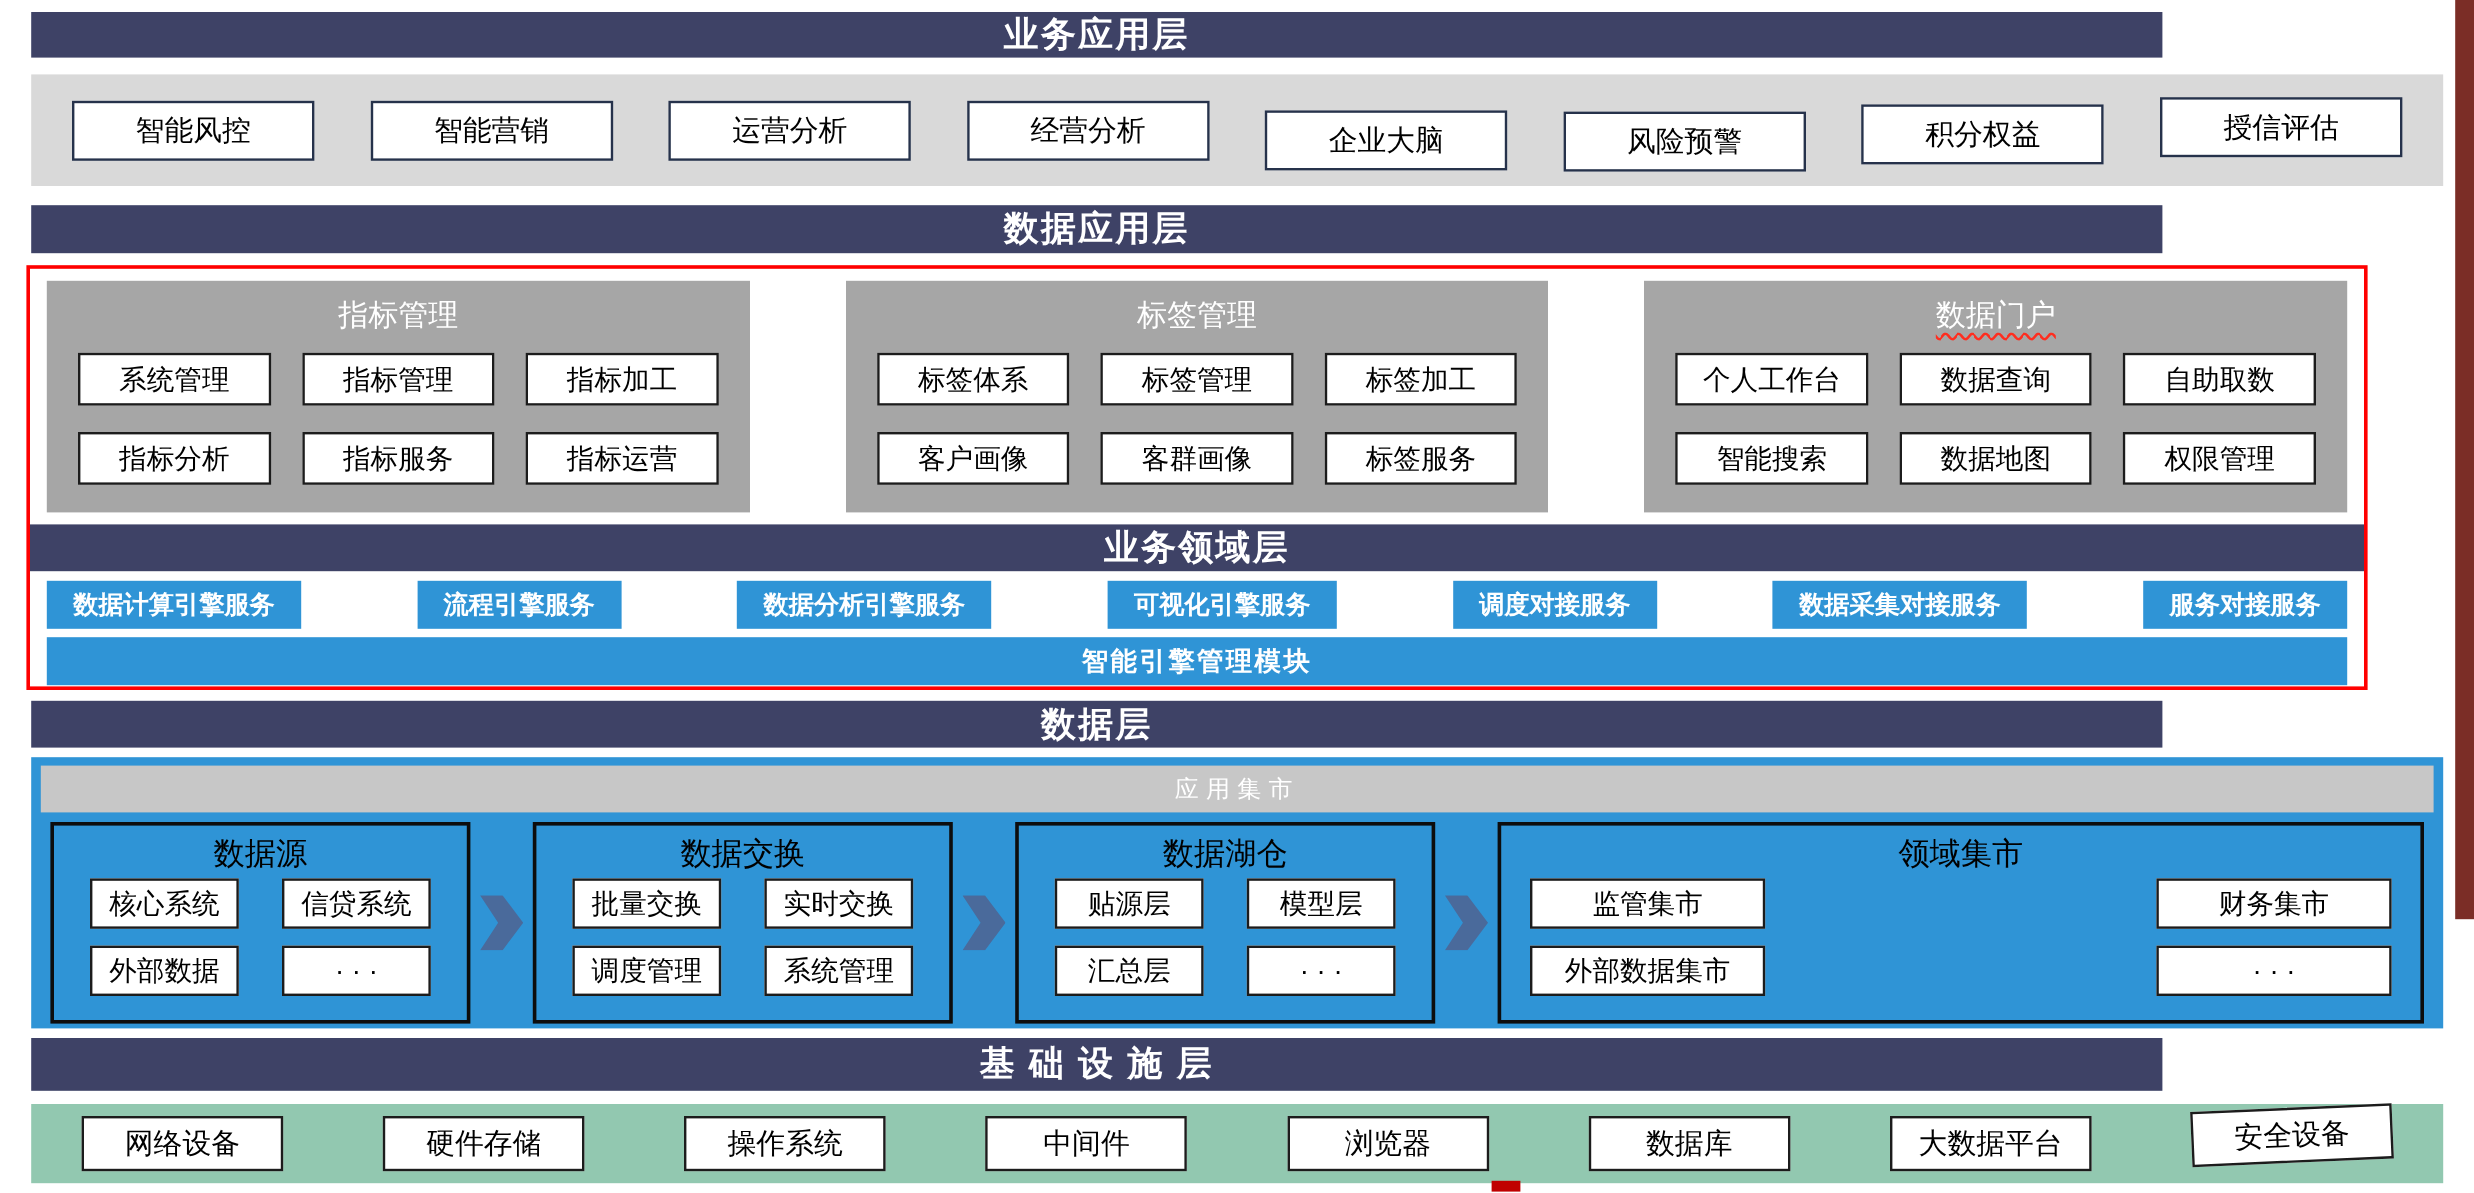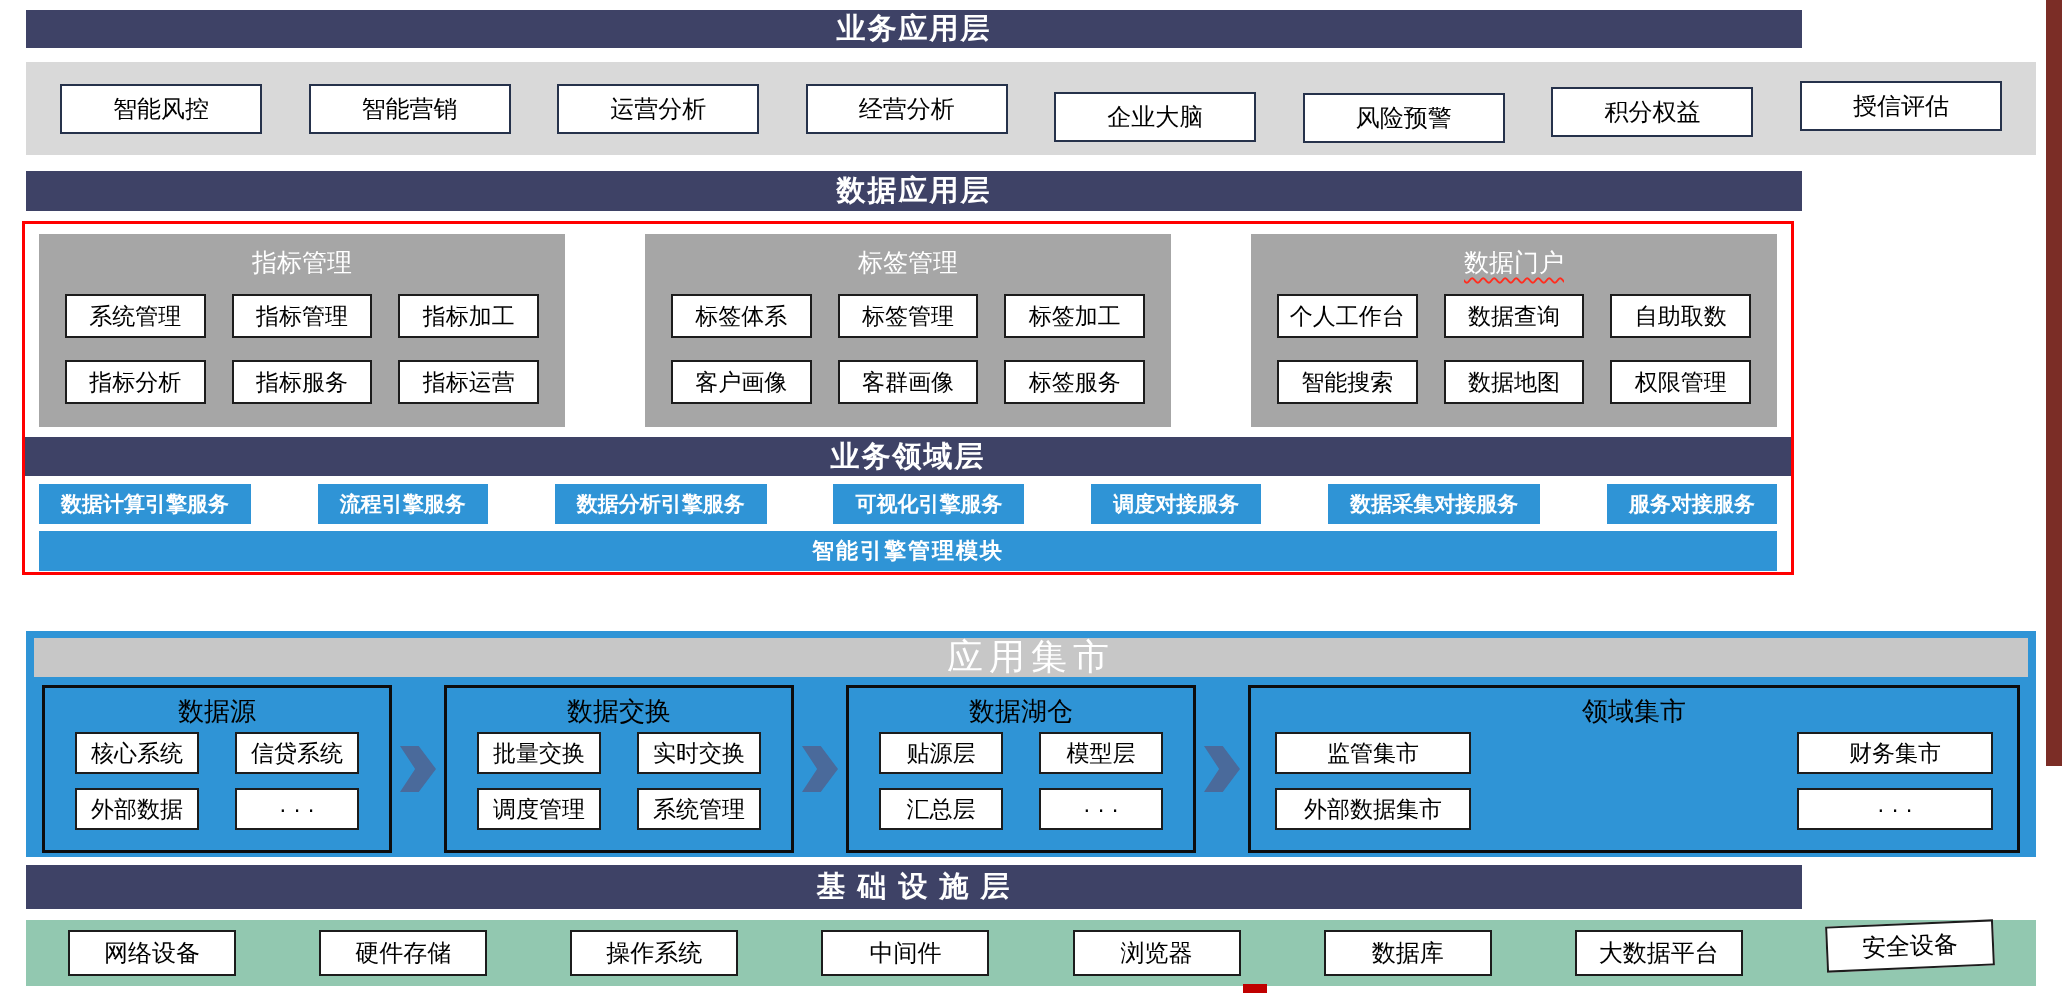--- a/index.html
+++ b/index.html
@@ -58,21 +58,21 @@
   .gray-band div:nth-child(5) { transform: translateY(8px); }
   .gray-band div:nth-child(6) { transform: translateY(9px); }
   .gray-band div:nth-child(7) { transform: translateY(3px); }
   .gray-band div:nth-child(8) { transform: translateY(-3px); align-items: center; }
 
   
   .bar-2 { top: 171px; height: 40px; }
   .red-region {
     position: absolute;
     left: 22px; top: 221px;
-    width: 1772px; height: 354px;
+    width: 1951px; height: 354px;
     border: 3px solid var(--highlight-red, #ff0000);
     box-sizing: border-box;
   }
   .gpanels {
     position: absolute;
     top: 10px; left: 14px; right: 14px; height: 193px;
     display: flex;
     gap: 80px;
   }
   .gpanel {
@@ -146,21 +146,21 @@
     position: absolute;
     left: 26px; top: 631px;
     width: 2010px; height: 226px;
     background: var(--accent-blue, #2f94d6);
   }
   .mart-band {
     position: absolute;
     top: 7px; left: 8px; right: 8px; height: 39px;
     background: var(--mart-band-gray, #c7c7c7);
     color: #fff;
-    font-size: 36px;
+    font-size: 20px;
     letter-spacing: 6px;
     display: flex;
     align-items: center;
     justify-content: center;
   }
   .dpanels {
     position: absolute;
     top: 54px; left: 16px; right: 16px; height: 168px;
     display: flex;
     align-items: stretch;
@@ -425,20 +425,23 @@
           <span>服务对接服务</span>
         </div>
       </div>
 
     <div class="engine-bar">
       <span>智能引擎管理模块</span>
     </div>
 
   </div>
 
+  <div class="bar bar-4">
+    <span>数据层</span>
+  </div>
 
   <div class="blue-region">
     <div class="mart-band">
       <span>应用集市</span>
     </div>
 
     <div class="dpanels">
 
       <div class="dpanel">
         <div class="dpanel-title">数据源</div>

